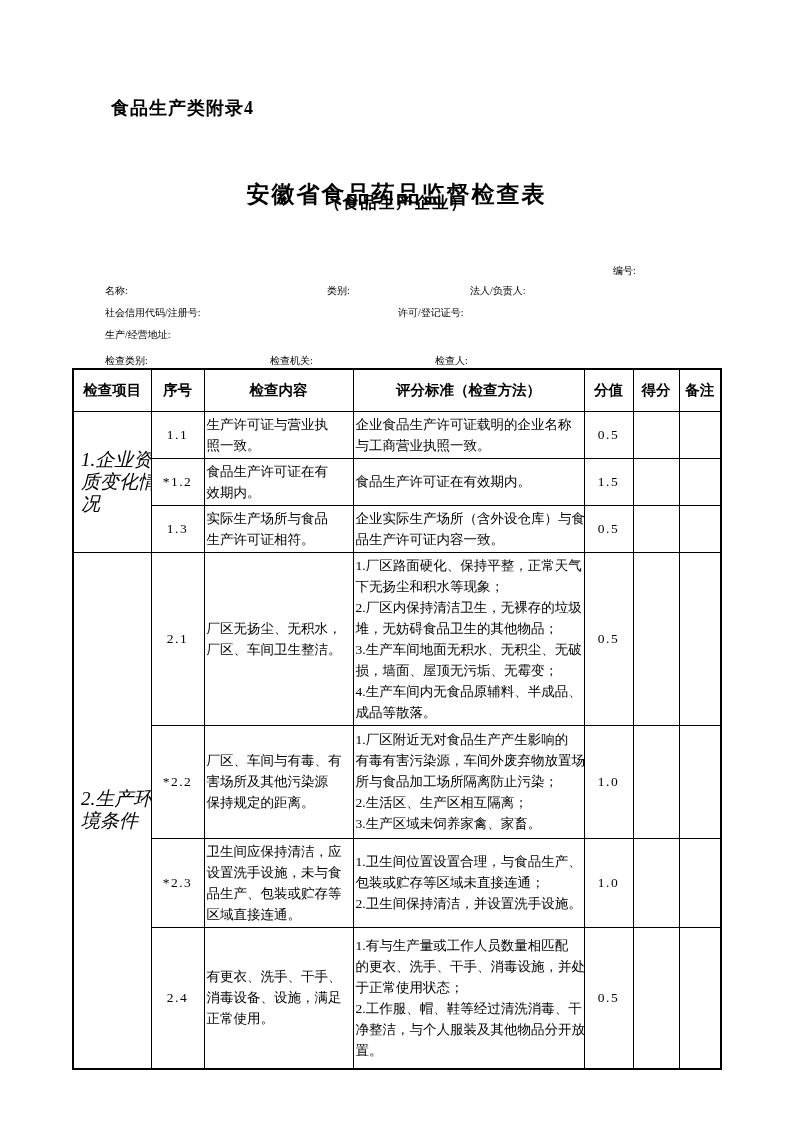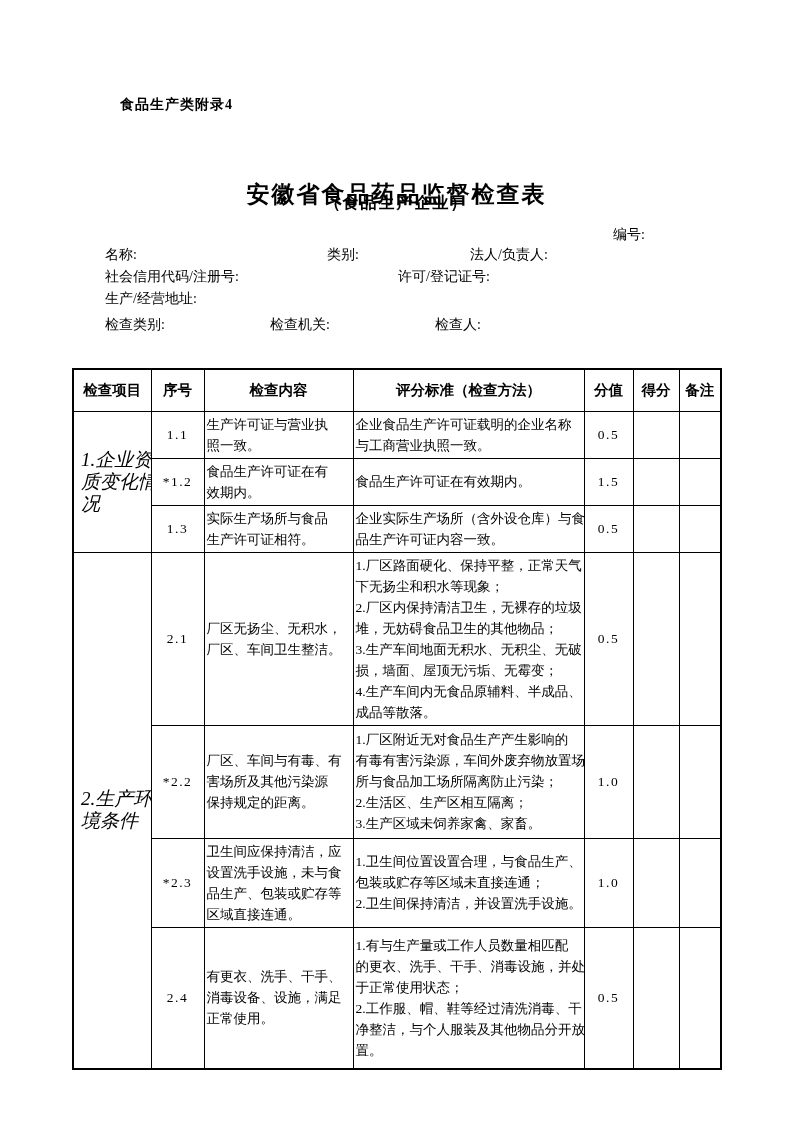--- a/index.html
+++ b/index.html
@@ -3,32 +3,32 @@
 <meta charset="utf-8">
 <style>
   html,body { margin:0; padding:0; }
   body {
     width:793px; height:1122px; background:#ffffff; color:#000;
     font-family:"Liberation Serif","DejaVu Serif",serif;
   }
   .page { position:relative; width:793px; height:1122px; overflow:hidden; background:#fff; }
 
   .doc-label {
-    position:absolute; left:120px; top:96px;
-    font-size:14px; font-weight:bold; letter-spacing:1px;text-align:right;
+    position:absolute; left:111px; top:96px;
+    font-size:18px; font-weight:bold; letter-spacing:1px;text-align:right;
   }
   .title {
     position:absolute; left:0; top:151px; width:793px; text-align:center;
     font-size:23px; font-weight:bold; letter-spacing:2px;margin-top:28px;
   }
   .subtitle {
     position:absolute; left:0; top:193px; width:793px; text-align:center;
     font-size:16px; font-weight:bold; letter-spacing:2px;
   }
-  .fld { position:absolute; font-size:14px; white-space:nowrap; }
+  .fld { position:absolute; font-size:10px; white-space:nowrap;margin-top:38px; }
   #f-no     { left:613px; top:226px; }
   #f-name   { left:105px; top:246px; }
   #f-cat    { left:327px; top:246px; }
   #f-legal  { left:470px; top:246px; }
   #f-credit { left:105px; top:268px; }
   #f-lic    { left:398px; top:268px; }
   #f-addr   { left:105px; top:290px; }
   #f-ctype  { left:105px; top:316px; }
   #f-corg   { left:270px; top:316px; }
   #f-cper   { left:435px; top:316px; }

